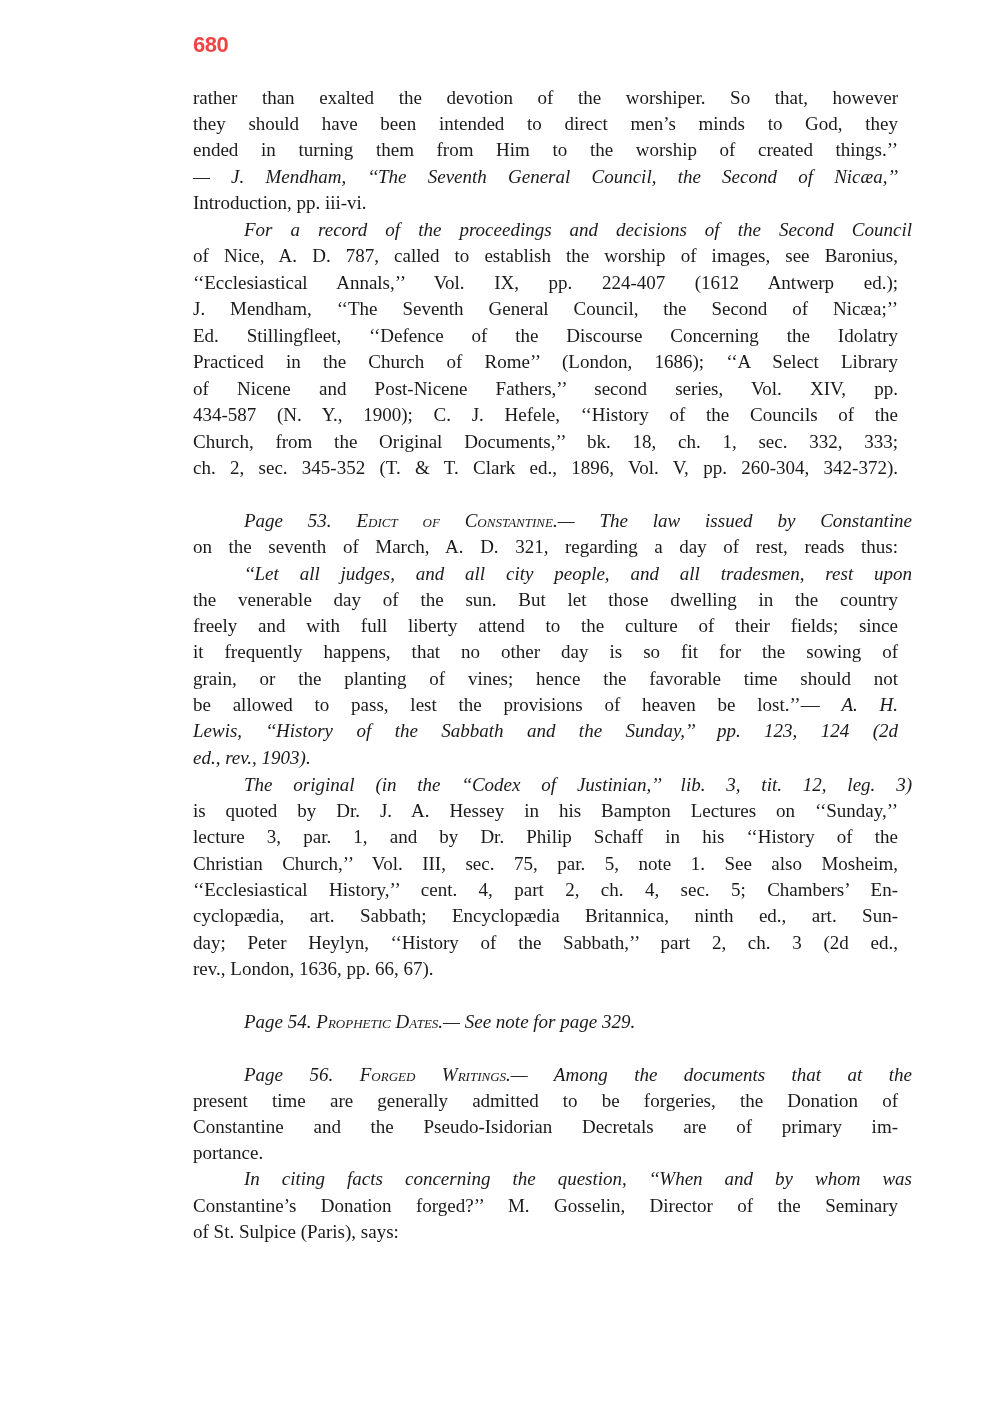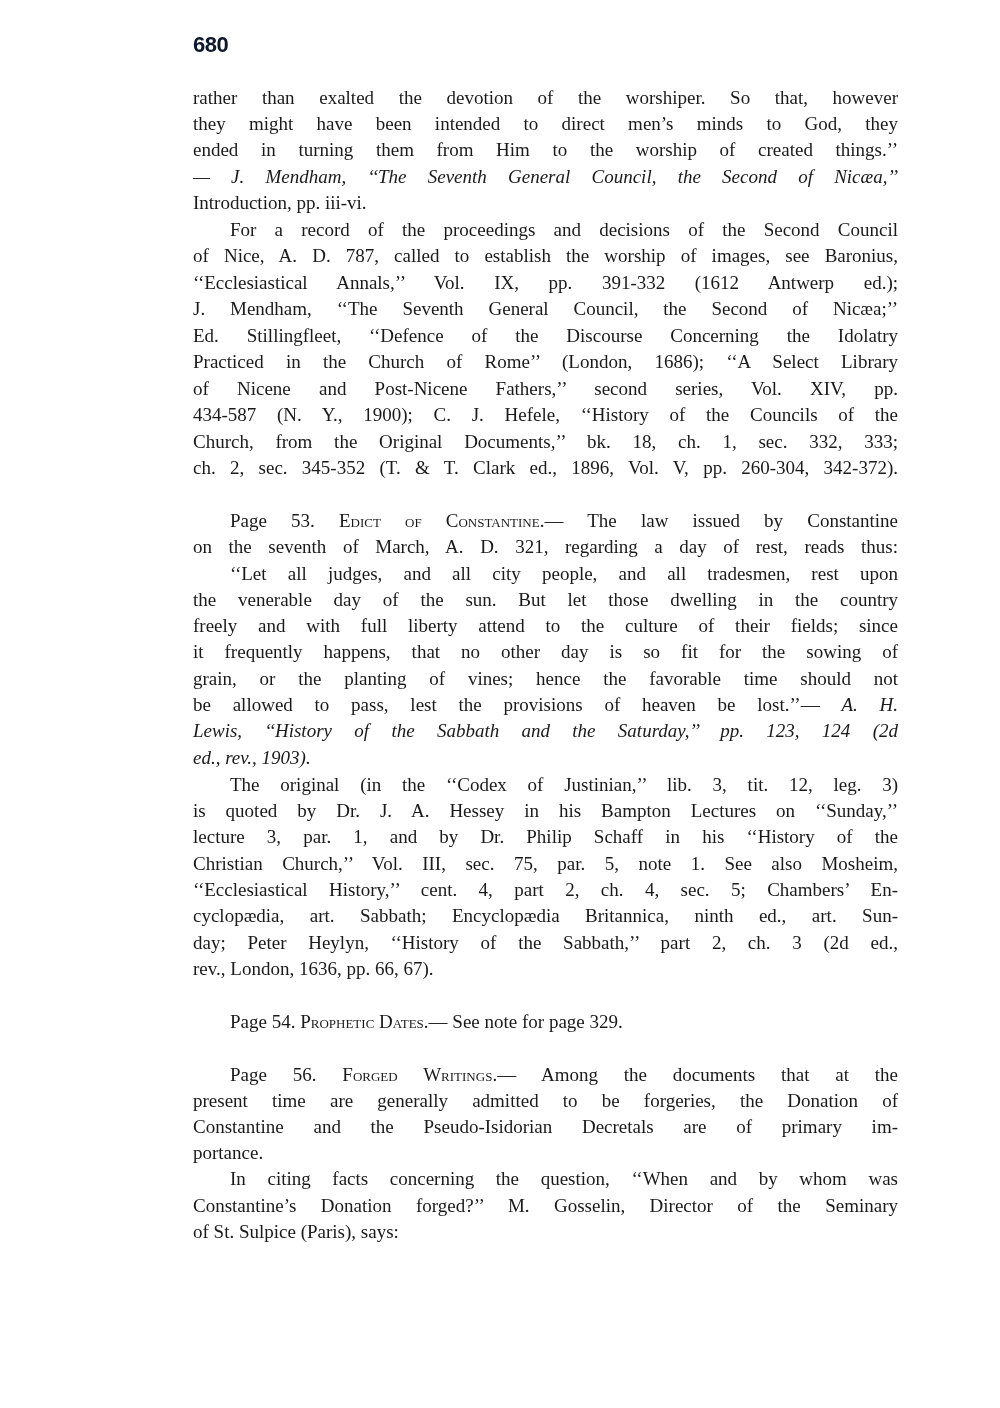--- a/index.html
+++ b/index.html
@@ -1,51 +1,51 @@
 <!DOCTYPE html>
 <html><head>
 <meta charset="utf-8">
 <style>
   html, body { margin:0; padding:0; background:#ffffff; }
   body { width:1000px; height:1408px; position:relative; overflow:hidden;
          font-family:"Liberation Serif","DejaVu Serif",serif; color:#1a1a1a; }
   .page { position:absolute; left:0; top:0; width:1000px; height:1408px; }
   .header { position:absolute; top:32px; left:193px; width:705px; height:30px; }
   .pnum { position:absolute; left:0; top:0; font-family:"Liberation Sans","DejaVu Sans",sans-serif;
-          font-weight:bold; font-size:22px; letter-spacing:-0.5px; color:#0f172a; }
+          font-weight:bold; font-size:22px; letter-spacing:-0.5px; color:#ef4444; }
   .running { position:absolute; left:0; right:0; top:1px; text-align:center;
              font-style:italic; font-size:20px; letter-spacing:1.5px; color:#222; }
   .line { position:absolute; left:193px; width:705px; height:26px; font-size:19px;
           line-height:26px; white-space:nowrap; text-align:justify; text-align-last:justify; }
   .line.last { text-align-last:left; }
-  .line.ind { left:230px; width:668px; }
+  .line.ind { left:244px; width:668px;font-style:italic; }
   .sc { font-variant:small-caps; }
   i { font-style:italic;margin-top:48px; }
 </style>
 </head>
 <body>
 
 <div class="page">
 
   <div class="header">
     <span class="pnum">680</span>
   </div>
 
   <div>
     <div class="line" style="top:85px">rather than exalted the devotion of the worshiper.  So that, however</div>
-    <div class="line" style="top:111px">they might have been intended to direct men’s minds to God, they</div>
+    <div class="line" style="top:111px">they should have been intended to direct men’s minds to God, they</div>
     <div class="line" style="top:137px">ended in turning them from Him to the worship of created things.’’</div>
     <div class="line" style="top:164px;font-style:italic">— J. Mendham, ‘‘The Seventh General Council, the Second of Nicæa,’’</div>
     <div class="line last" style="top:190px;">Introduction, pp. iii-vi.</div>
   </div>
 
   <div>
     <div class="line ind" style="top:217px">For a record of the proceedings and decisions of the Second Council</div>
     <div class="line" style="top:243px">of Nice, A. D. 787, called to establish the worship of images, see Baronius,</div>
-    <div class="line" style="top:270px">‘‘Ecclesiastical Annals,’’ Vol. IX, pp. 391-332 (1612 Antwerp ed.);</div>
+    <div class="line" style="top:270px">‘‘Ecclesiastical Annals,’’ Vol. IX, pp. 224-407 (1612 Antwerp ed.);</div>
     <div class="line" style="top:296px">J. Mendham, ‘‘The Seventh General Council, the Second of Nicæa;’’</div>
     <div class="line" style="top:323px">Ed. Stillingfleet, ‘‘Defence of the Discourse Concerning the Idolatry</div>
     <div class="line" style="top:349px">Practiced in the Church of Rome’’ (London, 1686); ‘‘A Select Library</div>
     <div class="line" style="top:376px">of Nicene and Post-Nicene Fathers,’’ second series, Vol. XIV, pp.</div>
     <div class="line" style="top:402px">434-587 (N. Y., 1900); C. J. Hefele, ‘‘History of the Councils of the</div>
     <div class="line" style="top:429px">Church, from the Original Documents,’’ bk. 18, ch. 1, sec. 332, 333;</div>
     <div class="line" style="top:455px">ch. 2, sec. 345-352 (T. &amp; T. Clark ed., 1896, Vol. V, pp. 260-304, 342-372).</div>
   </div>
 
   <div>
@@ -53,21 +53,21 @@
     <div class="line" style="top:534px">on the seventh of March, A. D. 321, regarding a day of rest, reads thus:</div>
   </div>
 
   <div>
     <div class="line ind" style="top:561px">‘‘Let all judges, and all city people, and all tradesmen, rest upon</div>
     <div class="line" style="top:587px">the venerable day of the sun.  But let those dwelling in the country</div>
     <div class="line" style="top:613px">freely and with full liberty attend to the culture of their fields; since</div>
     <div class="line" style="top:639px">it frequently happens, that no other day is so fit for the sowing of</div>
     <div class="line" style="top:666px">grain, or the planting of vines; hence the favorable time should not</div>
     <div class="line" style="top:692px"><span>be allowed to pass, lest the provisions of heaven be lost.’’— </span><i>A. H.</i></div>
-    <div class="line" style="top:718px;font-style:italic">Lewis, ‘‘History of the Sabbath and the Saturday,’’ pp. 123, 124 (2d</div>
+    <div class="line" style="top:718px;font-style:italic">Lewis, ‘‘History of the Sabbath and the Sunday,’’ pp. 123, 124 (2d</div>
     <div class="line last" style="top:745px;font-style:italic">ed., rev., 1903).</div>
   </div>
 
   <div>
     <div class="line ind" style="top:772px">The original (in the ‘‘Codex of Justinian,’’ lib. 3, tit. 12, leg. 3)</div>
     <div class="line" style="top:798px">is quoted by Dr. J. A. Hessey in his Bampton Lectures on ‘‘Sunday,’’</div>
     <div class="line" style="top:824px">lecture 3, par. 1, and by Dr. Philip Schaff in his ‘‘History of the</div>
     <div class="line" style="top:851px">Christian Church,’’ Vol. III, sec. 75, par. 5, note 1.  See also Mosheim,</div>
     <div class="line" style="top:877px">‘‘Ecclesiastical History,’’ cent. 4, part 2, ch. 4, sec. 5; Chambers’ En-</div>
     <div class="line" style="top:903px">cyclopædia, art. Sabbath; Encyclopædia Britannica, ninth ed., art. Sun-</div>

